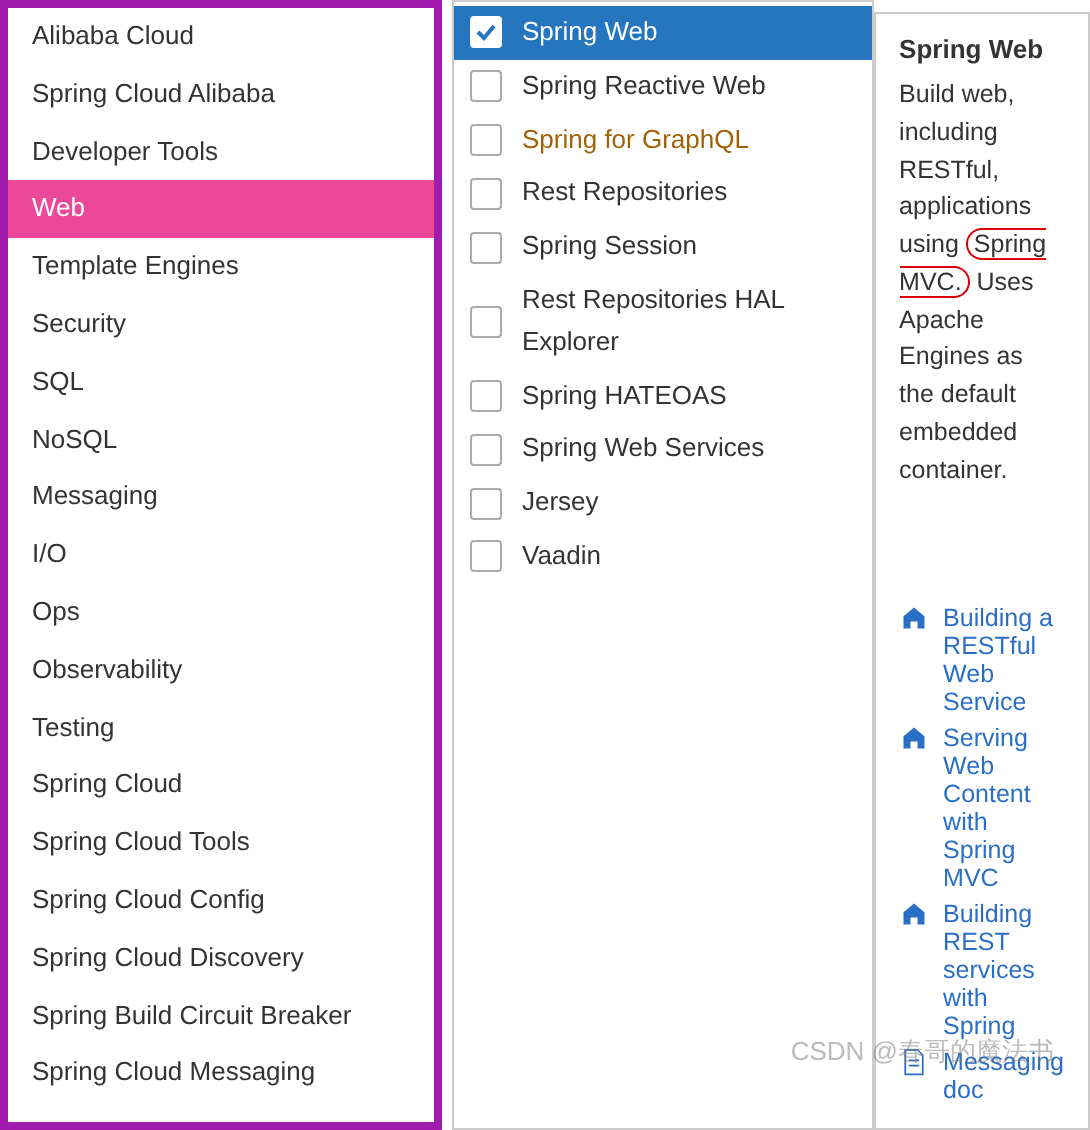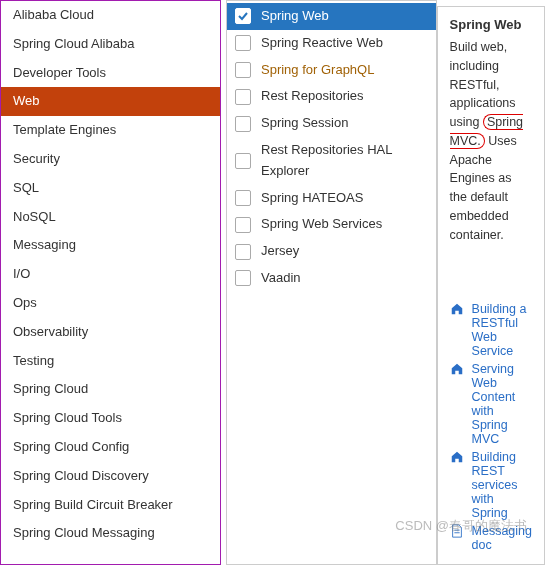--- a/index.html
+++ b/index.html
@@ -7,36 +7,36 @@
       font-family: "Microsoft YaHei", Arial, sans-serif;
       font-size: 13px;
       color: #333;
       width: 545px;
       height: 565px;
       display: flex;
       background: #fff;
     }
     .left-panel {
       width: 221px;
-      border: 1px solid #a21caf;
+      border: 4px solid #a21caf;
       overflow-y: auto;
     }
     .right-panel {
       flex: 1;
       display: flex;
       flex-direction: row;
       margin-left: 5px;
     }
     .cat-item {
       padding: 4px 12px;
       cursor: pointer;
       line-height: 1.6;
     }
     .cat-item.selected {
-      background: #c2410c;
+      background: #ec4899;
       color: #fff;
     }
     .dep-list {
       border: 1px solid #ccc;
       padding: 2px 0;
     }
     .dep-item {
       display: flex;
       align-items: center;
       padding: 3px 8px;

